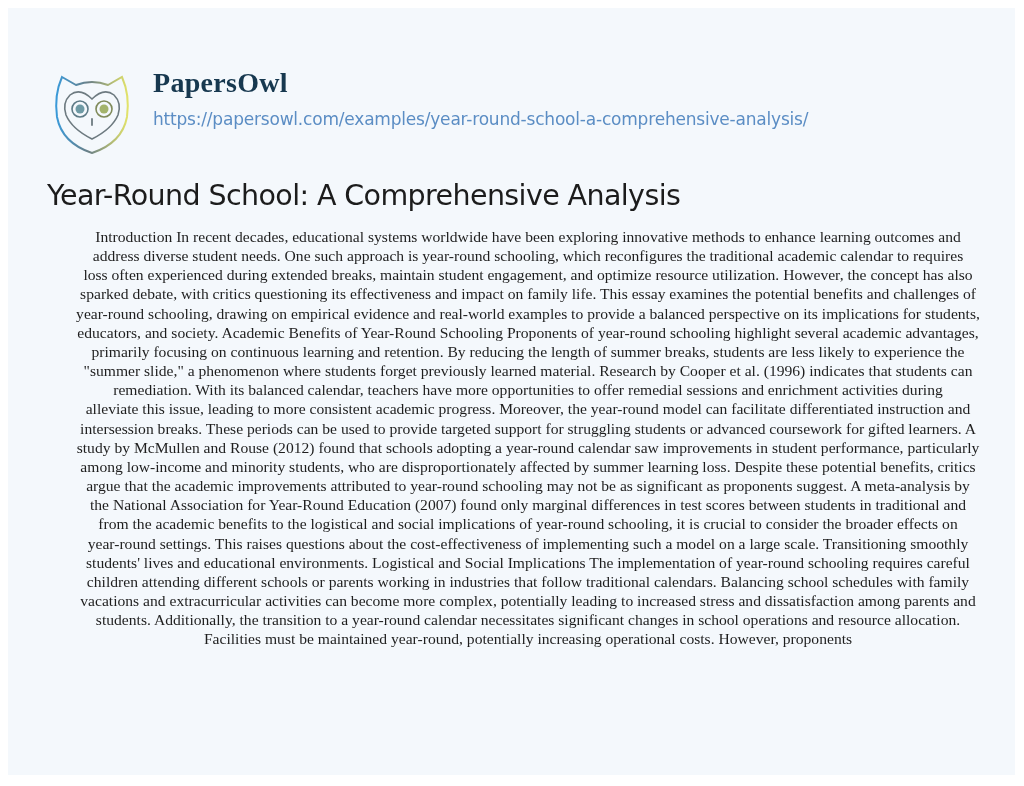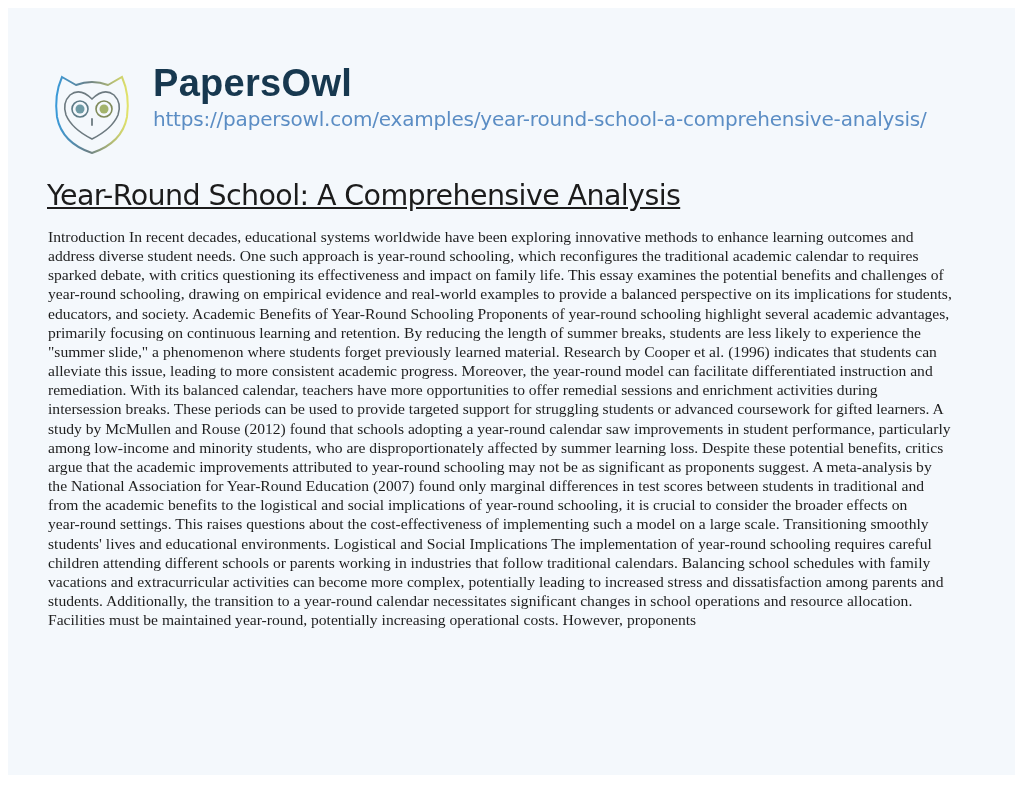--- a/index.html
+++ b/index.html
@@ -32,62 +32,62 @@
       position: absolute;
       left: 42px;
       top: 57px;
       width: 84px;
       height: 92px;
     }
     .brand {
       position: absolute;
       left: 145px;
       top: 58px;
-      font-family: Liberation Sans, sans-serif;
+      font-family: Liberation Serif, serif;
       font-weight: bold;
-      font-size: 38px;
+      font-size: 28px;
       letter-spacing: 0.3px;
       color: #17384f;
       line-height: 34px;
     }
     .url {
       position: absolute;
       left: 145px;
       top: 101px;
       font-family: "DejaVu Sans", sans-serif;
-      font-size: 20px;
+      font-size: 17px;
       color: #5b8dc4;
       line-height: 20px;
       text-decoration: none;
       letter-spacing: -0.2px;
     }
     .title {
       position: absolute;
       left: 39px;
       top: 168px;
       margin: 0;
       font-family: "DejaVu Sans", sans-serif;
       font-weight: normal;
       font-size: 28.5px;
       letter-spacing: -0.6px;
       color: #1c1c1c;
       line-height: 40px;
       white-space: nowrap;
-      text-decoration: underline;
     }
     .body-text {
       position: absolute;
       left: 40px;
       top: 219px;
       width: 960px;
       margin: 0;
       font-family: "Liberation Serif", serif;
       font-size: 15.6px;
       line-height: 19.15px;
       color: #1e1e1e;
+      text-align: center;
     }
     .body-text .line {
       display: block;
       white-space: nowrap;
     }
   </style>
 </head>
 <body>
 
 <div class="panel">
@@ -115,27 +115,28 @@
     </svg>
     <div class="brand">PapersOwl</div>
     <a class="url">https://papersowl.com/examples/year-round-school-a-comprehensive-analysis/</a>
   </div>
 
   <h1 class="title">Year-Round School: A Comprehensive Analysis</h1>
 
   <p class="body-text">
     <span class="line">Introduction In recent decades, educational systems worldwide have been exploring innovative methods to enhance learning outcomes and</span>
     <span class="line">address diverse student needs. One such approach is year-round schooling, which reconfigures the traditional academic calendar to requires</span>
+    <span class="line">loss often experienced during extended breaks, maintain student engagement, and optimize resource utilization. However, the concept has also</span>
     <span class="line">sparked debate, with critics questioning its effectiveness and impact on family life. This essay examines the potential benefits and challenges of</span>
     <span class="line">year-round schooling, drawing on empirical evidence and real-world examples to provide a balanced perspective on its implications for students,</span>
     <span class="line">educators, and society. Academic Benefits of Year-Round Schooling Proponents of year-round schooling highlight several academic advantages,</span>
     <span class="line">primarily focusing on continuous learning and retention. By reducing the length of summer breaks, students are less likely to experience the</span>
     <span class="line">"summer slide," a phenomenon where students forget previously learned material. Research by Cooper et al. (1996) indicates that students can</span>
+    <span class="line">remediation. With its balanced calendar, teachers have more opportunities to offer remedial sessions and enrichment activities during</span>
     <span class="line">alleviate this issue, leading to more consistent academic progress. Moreover, the year-round model can facilitate differentiated instruction and</span>
-    <span class="line">remediation. With its balanced calendar, teachers have more opportunities to offer remedial sessions and enrichment activities during</span>
     <span class="line">intersession breaks. These periods can be used to provide targeted support for struggling students or advanced coursework for gifted learners. A</span>
     <span class="line">study by McMullen and Rouse (2012) found that schools adopting a year-round calendar saw improvements in student performance, particularly</span>
     <span class="line">among low-income and minority students, who are disproportionately affected by summer learning loss. Despite these potential benefits, critics</span>
     <span class="line">argue that the academic improvements attributed to year-round schooling may not be as significant as proponents suggest. A meta-analysis by</span>
     <span class="line">the National Association for Year-Round Education (2007) found only marginal differences in test scores between students in traditional and</span>
     <span class="line">from the academic benefits to the logistical and social implications of year-round schooling, it is crucial to consider the broader effects on</span>
     <span class="line">year-round settings. This raises questions about the cost-effectiveness of implementing such a model on a large scale. Transitioning smoothly</span>
     <span class="line">students' lives and educational environments. Logistical and Social Implications The implementation of year-round schooling requires careful</span>
     <span class="line">children attending different schools or parents working in industries that follow traditional calendars. Balancing school schedules with family</span>
     <span class="line">vacations and extracurricular activities can become more complex, potentially leading to increased stress and dissatisfaction among parents and</span>

